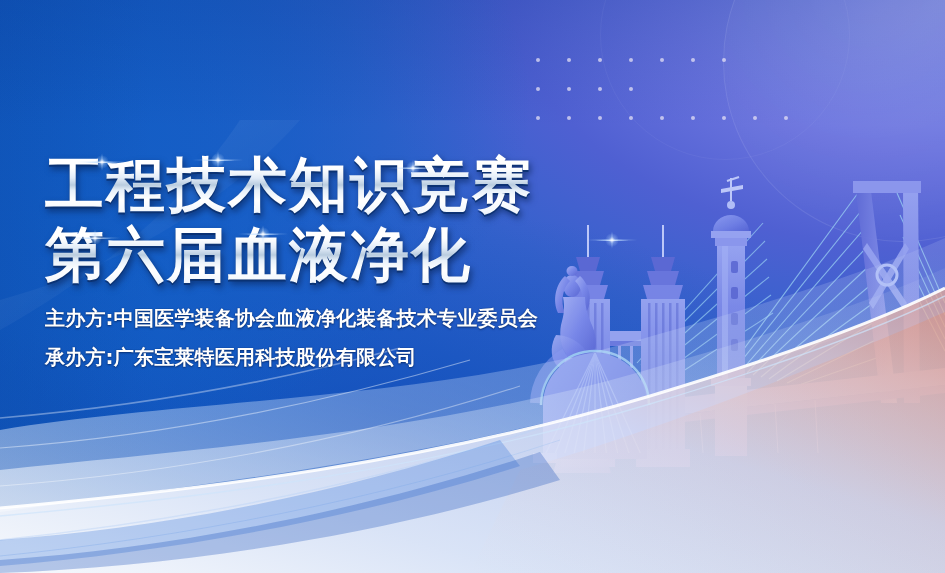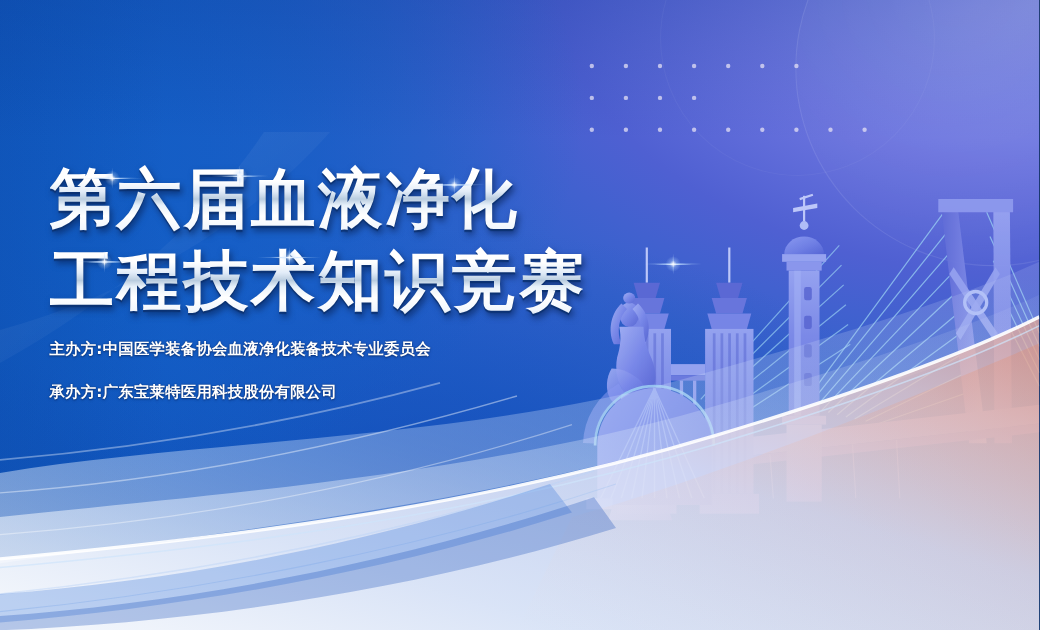--- a/index.html
+++ b/index.html
@@ -121,21 +121,21 @@
   .sp-core{ width:14px; height:14px; border-radius:50%; }
   .sp-h{ width:58px; height:2px; border-radius:2px; }
   .sp-v{ width:2px; height:20px; border-radius:2px; }
   .sp-d1{ width:34px; height:1.5px; border-radius:2px; transform:translate(-50%,-50%) rotate(32deg); }
   .sp-d2{ width:34px; height:1.5px; border-radius:2px; transform:translate(-50%,-50%) rotate(-32deg); }
 
   .subtitle{
     margin-top:14px;
     font-family:"DejaVu Sans","Liberation Sans",sans-serif;
     font-weight:700;
-    font-size:14px;
+    font-size:20px;
     line-height:28px;
     letter-spacing:.2px;
     color:#ffffff;
     text-shadow:0 1px 2px rgba(7,38,96,.75), 0 0 1px rgba(7,38,96,.9);
     white-space:nowrap;
   }
 </style>
 </head>
 <body>
 
@@ -408,23 +408,23 @@
       <path d="M0 540 C170 522 360 488 540 428" stroke="#bcd4f5" stroke-width="1.4" opacity=".55"></path>
       <path d="M0 556 C180 538 380 500 560 440" stroke="#9fc0ef" stroke-width="1" opacity=".45"></path>
     </g>
 
     <path d="M0 540 C160 528 330 496 500 440 L520 466 C350 520 170 552 0 566 Z" fill="#2f6fd6" opacity=".28"></path>
     <path d="M0 560 C170 548 360 512 540 452 L560 480 C380 536 180 566 0 573 Z" fill="#1d54b9" opacity=".30"></path>
   </svg>
 
   <div class="text-block">
 
+    <div class="title-line title-line-2">工程技术知识竞赛</div>
+
     <div class="title-line">第六届血液净化</div>
-
-    <div class="title-line title-line-2">工程技术知识竞赛</div>
 
     <div class="subtitle">主办方:中国医学装备协会血液净化装备技术专业委员会</div>
     <div class="subtitle" style="margin-top:11px">承办方:广东宝莱特医用科技股份有限公司</div>
 
   </div>
 
   <div class="sparkle" style="left:102px; top:162px;">
     <i class="sp-h"></i>
       <i class="sp-v"></i>
       <i class="sp-d1"></i>

